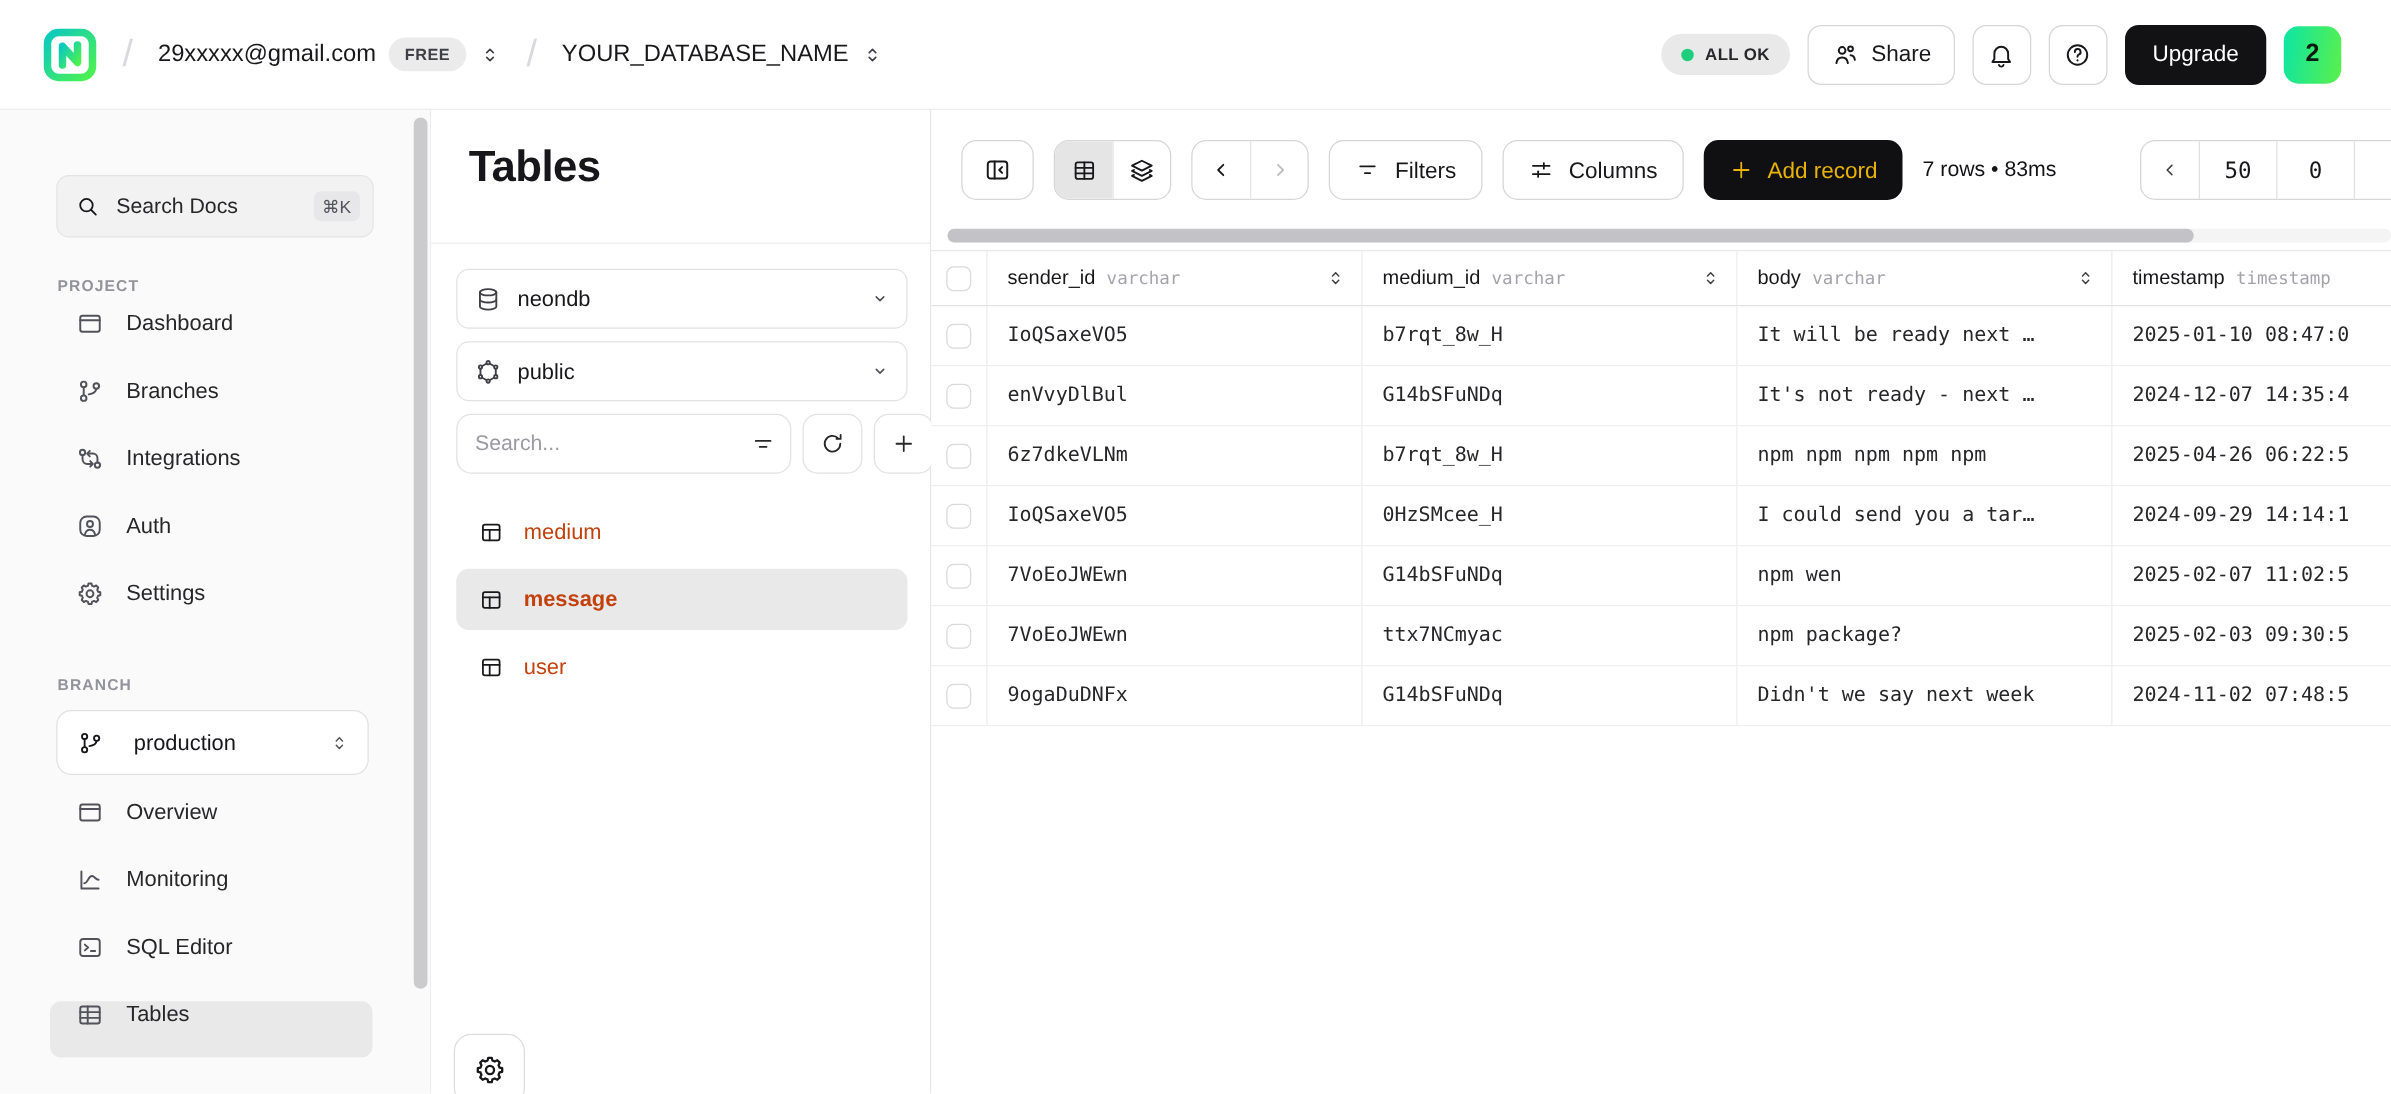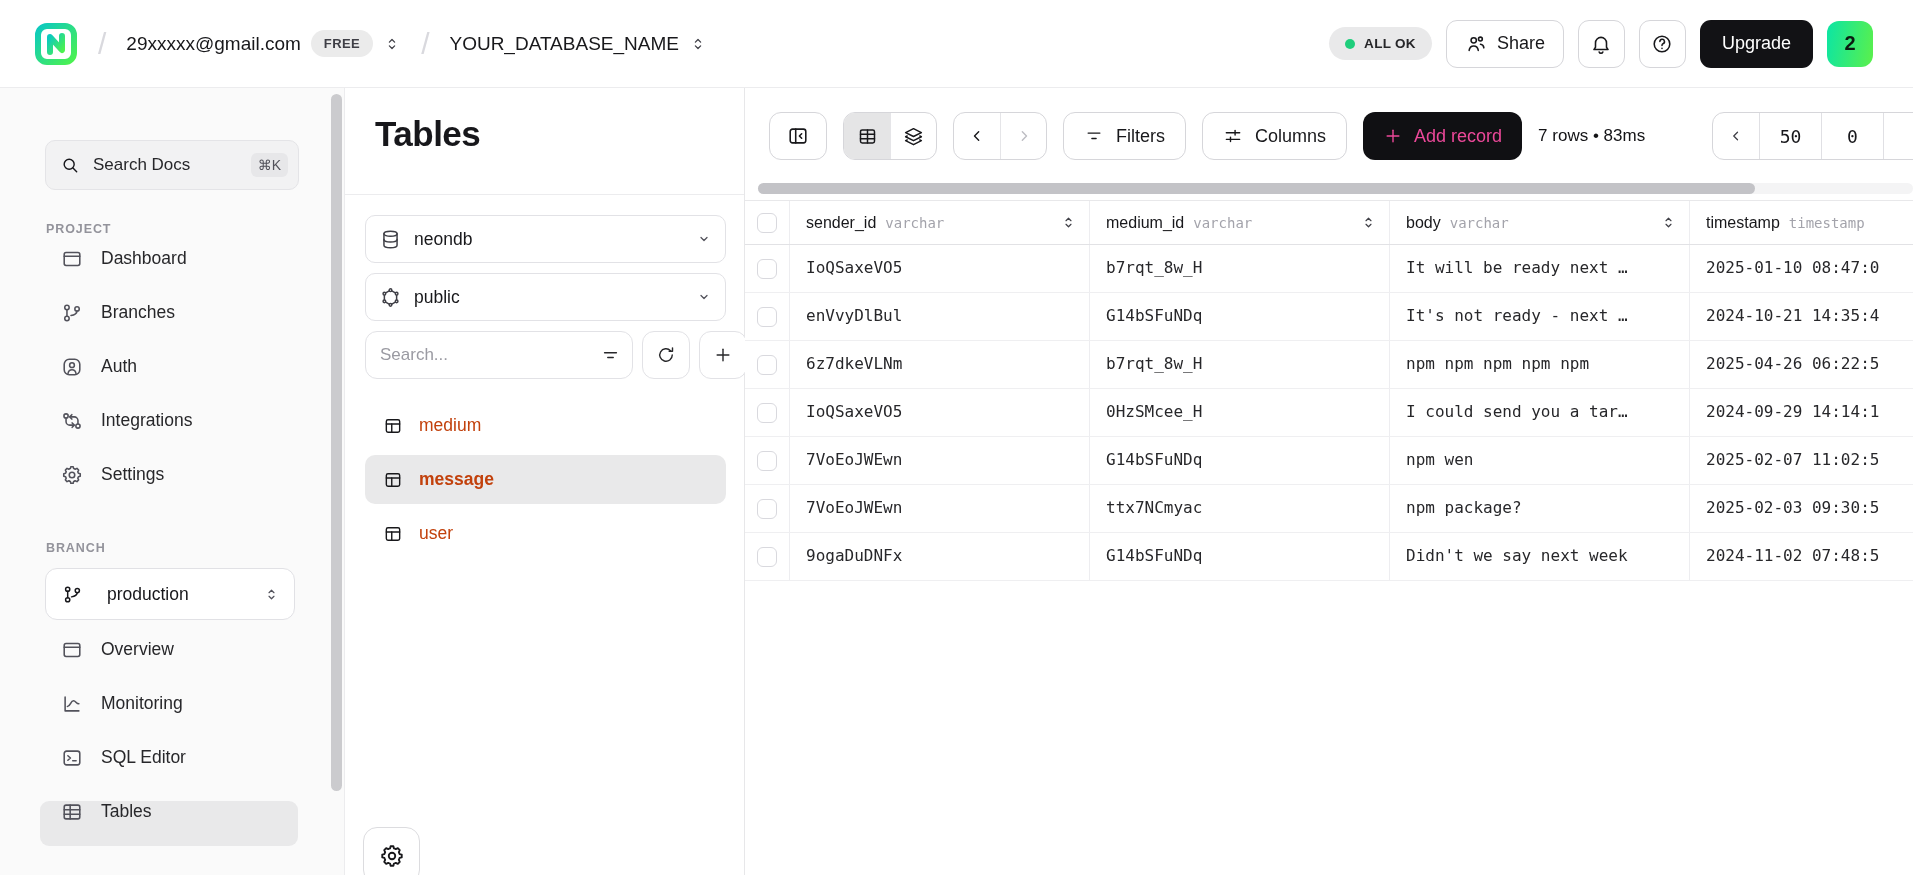--- a/index.html
+++ b/index.html
@@ -93,21 +93,21 @@
   .tb-btn { display:flex; align-items:center; gap:12px; border:1px solid #d6d6da;
     border-radius:12px; background:#fff; padding:0 20px; font-size:18px; color:#18181b;
     cursor:pointer; }
   .tb-btn.icon { width:58px; padding:0; justify-content:center; }
   .seg-group { display:flex; border:1px solid #d6d6da; border-radius:12px; overflow:hidden; }
   .seg { width:46px; display:flex; align-items:center; justify-content:center;
     cursor:pointer; color:#18181b; }
   .seg + .seg { border-left:1px solid #e5e5e8; }
   .seg.active { background:#e5e5e6; }
   .seg.disabled { color:#bdbdc3; }
-  .add-btn { display:flex; align-items:center; gap:11px; background:#101013; color:#ec4899;
+  .add-btn { display:flex; align-items:center; gap:11px; background:#101013; color:#eab308;
     border:none; border-radius:12px; padding:0 20px; font-size:18px; cursor:pointer; }
   .stats { align-self:center; font-size:17px; color:#131316; white-space:nowrap; }
   .pager { position:absolute; left:967px; top:24px; height:48px; display:flex;
     border:1px solid #d6d6da; border-radius:12px; overflow:hidden; background:#fff; }
   .pager .pcell { display:flex; align-items:center; justify-content:center; font-size:18px;
     cursor:pointer; }
   .pager .pchev { width:46px; color:#3f3f46; }
   .pager .pnum { width:62px; border-left:1px solid #e0e0e4; }
   .pager .pblank { width:90px; border-left:1px solid #e0e0e4; }
 
@@ -225,36 +225,36 @@
           <circle cx="6.5" cy="6" r="2.4"></circle>
             <circle cx="6.5" cy="18" r="2.4"></circle>
             <circle cx="17.5" cy="7.5" r="2.4"></circle>
           <path d="M6.5 8.4v7.2"></path>
             <path d="M17.5 9.9c-.4 3.2-3.2 4.3-6.6 4.8"></path>
         </svg>
         <span>Branches</span>
       </div>
       <div class="nav-item">
         <svg class="ic" viewBox="0 0 24 24">
-          <rect x="3.5" y="3.5" width="17" height="17" rx="5.5"></rect>
-          <circle cx="12" cy="10" r="2.6"></circle>
-            <path d="M7.6 19.2c.5-2.7 2.2-4.2 4.4-4.2s3.9 1.5 4.4 4.2"></path>
-        </svg>
-        <span>Auth</span>
-      </div>
-      <div class="nav-item">
-        <svg class="ic" viewBox="0 0 24 24">
           <circle cx="5.5" cy="6.5" r="2.3"></circle>
             <circle cx="18.5" cy="17.5" r="2.3"></circle>
           <path d="M5.5 8.8v3.7a4 4 0 0 0 4 4h4.2"></path>
             <path d="M18.5 15.2v-3.7a4 4 0 0 0-4-4h-4.2"></path>
           <path d="m12.2 14.1 2.3 2.4-2.3 2.4"></path>
             <path d="m11.8 9.9-2.3-2.4 2.3-2.4"></path>
         </svg>
         <span>Integrations</span>
+      </div>
+      <div class="nav-item">
+        <svg class="ic" viewBox="0 0 24 24">
+          <rect x="3.5" y="3.5" width="17" height="17" rx="5.5"></rect>
+          <circle cx="12" cy="10" r="2.6"></circle>
+            <path d="M7.6 19.2c.5-2.7 2.2-4.2 4.4-4.2s3.9 1.5 4.4 4.2"></path>
+        </svg>
+        <span>Auth</span>
       </div>
       <div class="nav-item">
         <svg class="ic" viewBox="0 0 24 24">
           <path d="M10.7 3h2.6l.5 2a7 7 0 0 1 1.7.7l1.9-.9 1.8 1.8-.9 1.9c.3.5.5 1.1.7 1.7l2 .5v2.6l-2 .5a7 7 0 0 1-.7 1.7l.9 1.9-1.8 1.8-1.9-.9a7 7 0 0 1-1.7.7l-.5 2h-2.6l-.5-2a7 7 0 0 1-1.7-.7l-1.9.9-1.8-1.8.9-1.9a7 7 0 0 1-.7-1.7l-2-.5v-2.6l2-.5c.2-.6.4-1.2.7-1.7l-.9-1.9 1.8-1.8 1.9.9a7 7 0 0 1 1.7-.7l.5-2z"></path>
           <circle cx="12" cy="12" r="3"></circle>
         </svg>
         <span>Settings</span>
       </div>
     </div>
 
@@ -523,21 +523,21 @@
         <div class="c-c cellv mono">It will be ready next …</div>
         <div class="c-d cellv mono">2025-01-10 08:47:0</div>
       </div>
       <div class="data-row">
         <div class="c-check">
             <div class="checkbox"></div>
           </div>
         <div class="c-a cellv mono">enVvyDlBul</div>
         <div class="c-b cellv mono">G14bSFuNDq</div>
         <div class="c-c cellv mono">It's not ready - next …</div>
-        <div class="c-d cellv mono">2024-10-21 14:35:4</div>
+        <div class="c-d cellv mono">2024-12-07 14:35:4</div>
       </div>
       <div class="data-row">
         <div class="c-check">
             <div class="checkbox"></div>
           </div>
         <div class="c-a cellv mono">6z7dkeVLNm</div>
         <div class="c-b cellv mono">b7rqt_8w_H</div>
         <div class="c-c cellv mono">npm npm npm npm npm</div>
         <div class="c-d cellv mono">2025-04-26 06:22:5</div>
       </div>

